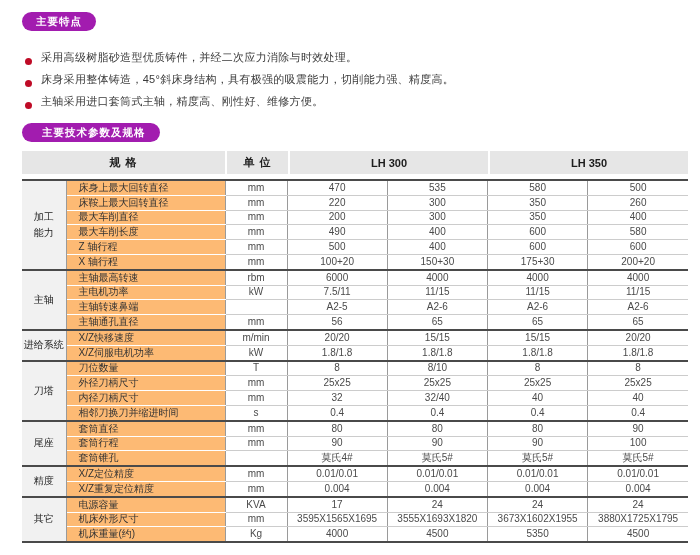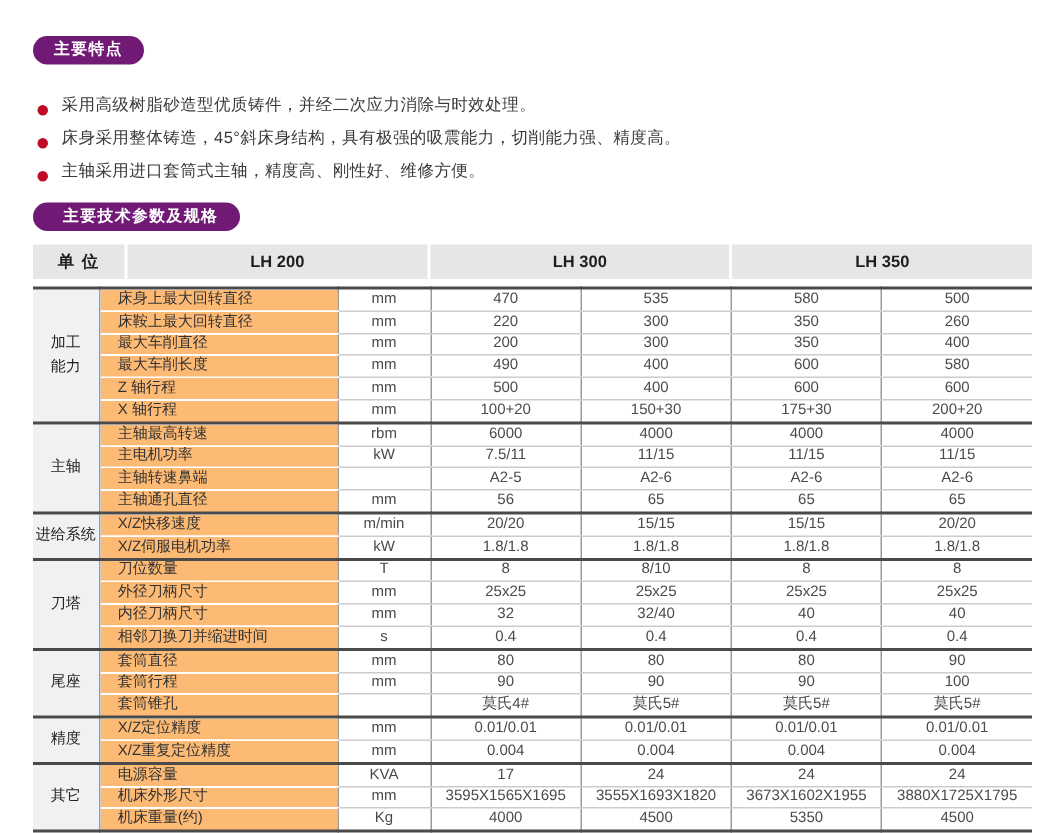--- a/index.html
+++ b/index.html
@@ -1,19 +1,19 @@
 <!DOCTYPE html>
 <html><head>
 <meta charset="utf-8">
 <style>
   html,body{margin:0;padding:0;background:#ffffff;}
   body{width:700px;height:555px;overflow:hidden;font-family:"Liberation Sans","DejaVu Sans",sans-serif;}
   .page{position:relative;width:700px;height:555px;background:#fff;}
-  .badge{display:inline-block;background:#701a75;color:#fff;font-size:10.5px;font-weight:bold;
-         line-height:12px;padding:3px 14px 4px;border-radius:10px;margin:24px 0 0 22px;letter-spacing:1px;}
+  .badge{display:inline-block;background:#a21caf;color:#fff;font-size:10.5px;font-weight:bold;
+         line-height:12px;padding:3px 14px 4px;border-radius:10px;margin:12px 0 0 22px;letter-spacing:1px;}
   .badge.second{margin-top:14px;padding-left:20px;}
   ul.features{list-style:none;margin:10px 0 0 0;padding:2px 0 0 25px;}
   ul.features li{display:flex;align-items:flex-end;gap:9px;height:22px;font-size:11px;color:#3a3a3a;letter-spacing:.3px;}
   .dot{width:7px;height:7px;border-radius:50%;background:#bf0b26;flex:none;}
   .spec-header{display:flex;gap:2px;margin:9px 0 0 22px;width:666px;}
   .spec-header .hcell{background:#e6e6e6;height:23px;display:flex;align-items:center;justify-content:center;
                       font-weight:bold;font-size:11px;color:#1d1d1d;letter-spacing:1px;}
   .hcell.spec{width:203px;}
   .hcell.unit{width:61px;}
   .hcell.model{flex:1;letter-spacing:0;}
@@ -50,22 +50,22 @@
       </li>
       <li>
         <span class="dot"></span>
         <span>主轴采用进口套筒式主轴，精度高、刚性好、维修方便。</span>
       </li>
     </ul>
   <div>
     <span class="badge second">主要技术参数及规格</span>
   </div>
   <div class="spec-header">
+      <div class="hcell spec">规 格</div>
       <div class="hcell unit">单 位</div>
-      <div class="hcell model">LH 200</div>
       <div class="hcell model">LH 300</div>
       <div class="hcell model">LH 350</div>
     </div>
   <table class="spec-table">
     <colgroup>
       <col class="c-group">
         <col class="c-label">
         <col class="c-unit">
       <col class="c-val">
         <col class="c-val">

